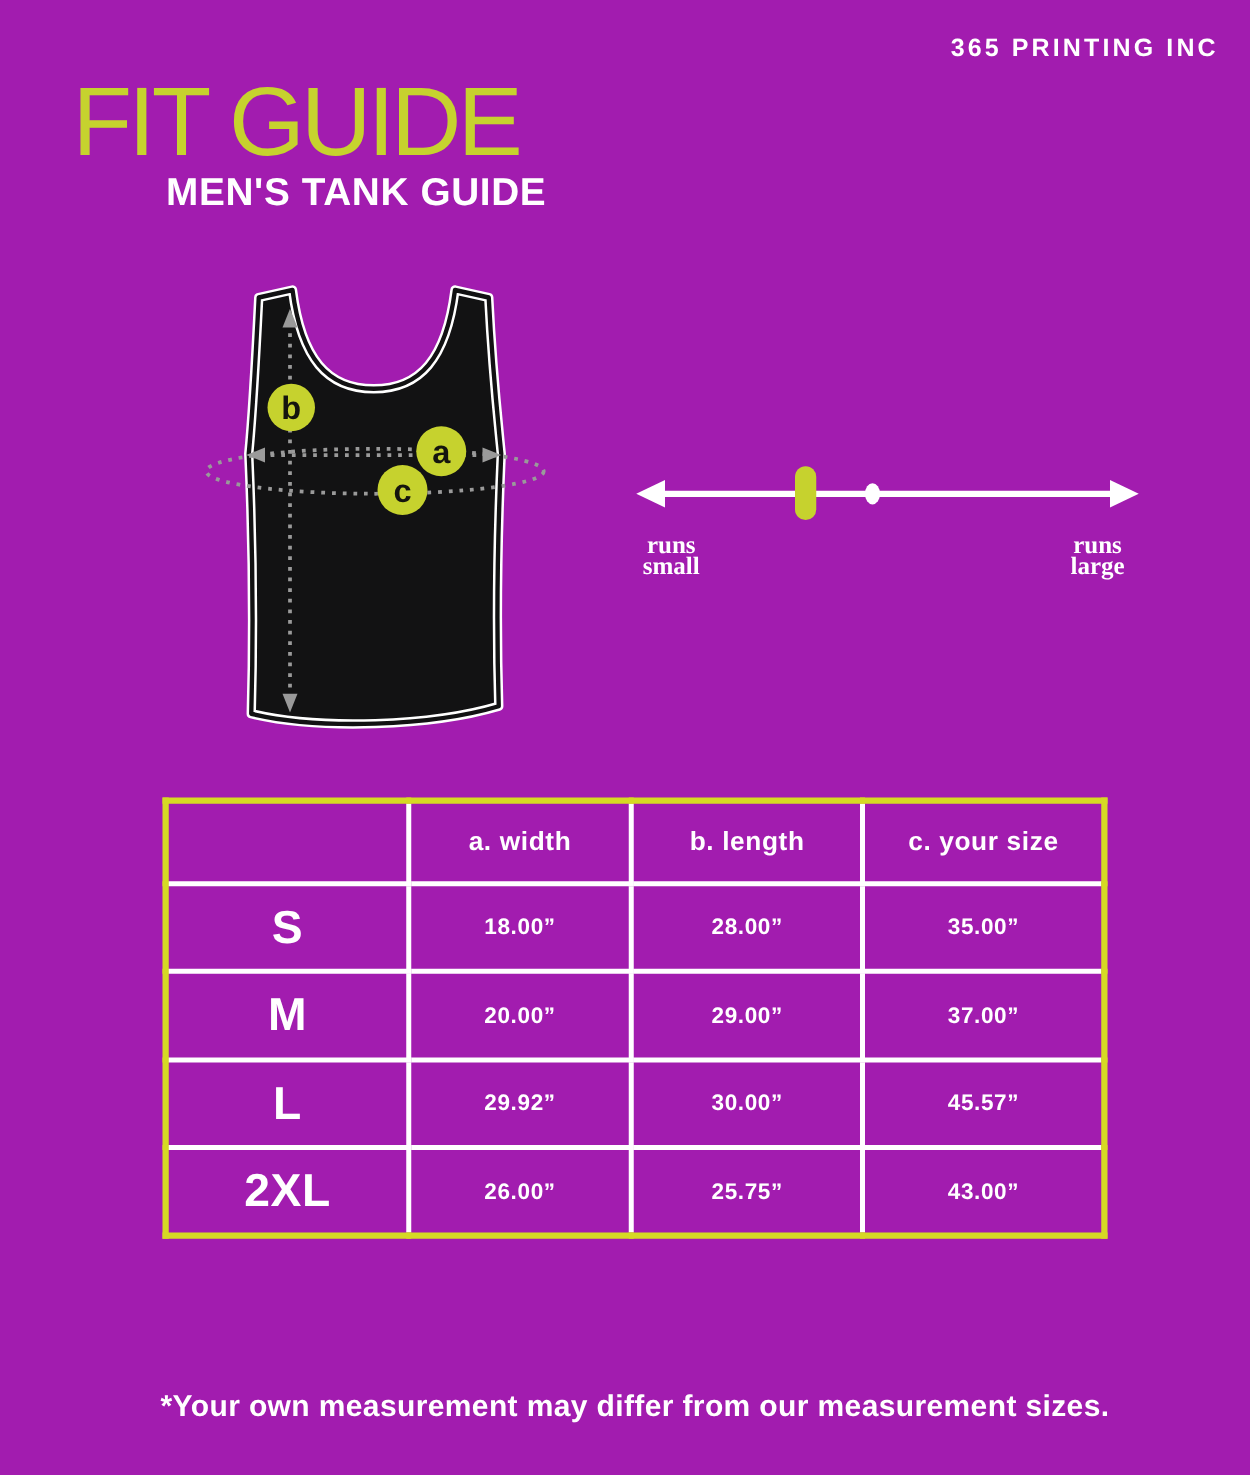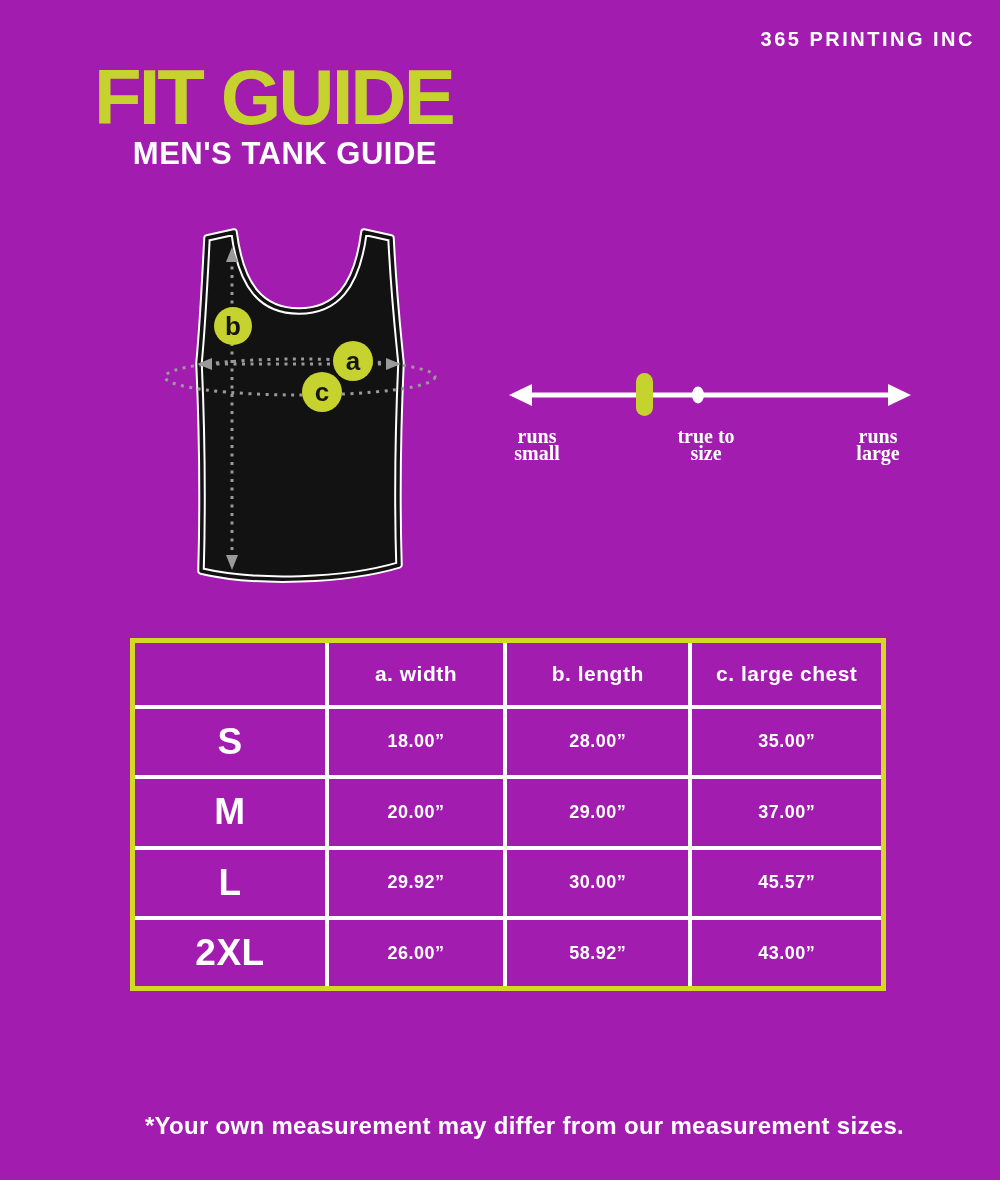--- a/index.html
+++ b/index.html
@@ -7,21 +7,21 @@
     position:relative;width:1000px;height:1180px;background:#a21caf;
     font-family:"Liberation Sans", sans-serif;overflow:hidden;
   }
   
   .brand{
     position:absolute;top:28px;right:25px;color:#ffffff;
     font-size:20px;font-weight:700;letter-spacing:2.5px;white-space:nowrap;
   }
   .title{
     position:absolute;left:58px;top:52px;color:#c6d22e;
-    font-size:78px;font-weight:700;letter-spacing:-3px;white-space:nowrap;margin-left:36px;
+    font-size:78px;font-weight:400;letter-spacing:-3px;white-space:nowrap;
   }
   .subtitle{
     position:absolute;left:60px;top:136px;width:377px;text-align:right;
     color:#ffffff;font-size:31px;font-weight:700;letter-spacing:0.5px;white-space:nowrap;
   }
   
   .tank-svg{position:absolute;left:140px;top:218px;}
   .scale-svg{position:absolute;left:495px;top:358px;}
   .scale-label{
     position:absolute;top:428px;width:160px;margin-left:-80px;text-align:center;
@@ -37,21 +37,21 @@
   .size-table td{
     border:4px solid #ffffff;color:#ffffff;text-align:center;vertical-align:middle;
     font-weight:700;padding:0;
   }
   .size-table tr.hdr{height:62px;}
   .size-table tr.row{height:66px;}
   .size-table td.colhead{font-size:21px;letter-spacing:0.5px;}
   .size-table td.sizecell{font-size:37px;letter-spacing:0.5px;}
   .size-table td.valcell{font-size:18px;letter-spacing:0.5px;}
   .footnote{
-    position:absolute;left:112px;top:1112px;width:792px;text-align:right;
+    position:absolute;left:112px;top:1112px;width:792px;text-align:center;
     color:#ffffff;font-size:24px;font-weight:700;letter-spacing:0.3px;white-space:nowrap;
   }
 </style>
 </head>
 <body>
 
 <div id="canvas">
 
   <div class="brand">365 PRINTING INC</div>
 
@@ -101,42 +101,38 @@
     <line x1="527" y1="395" x2="892" y2="395" stroke="#ffffff" stroke-width="5"></line>
     <polygon points="509,395 532,384 532,406" fill="#ffffff"></polygon>
     <polygon points="911,395 888,384 888,406" fill="#ffffff"></polygon>
     <ellipse cx="698" cy="395" rx="6" ry="8.5" fill="#ffffff"></ellipse>
     <rect x="636" y="373" width="17" height="43" rx="8.5" fill="#c6d22e"></rect>
   </svg>
   <div class="scale-label l1">
     <span>runs</span><br>
     <span>small</span>
   </div>
-  <div class="scale-label l2">
-    <span>true to</span><br>
-    <span>size</span>
-  </div>
   <div class="scale-label l3">
     <span>runs</span><br>
     <span>large</span>
   </div>
 
   <table class="size-table">
     <colgroup>
       <col style="width:25.9%">
         <col style="width:23.7%">
         <col style="width:24.7%">
         <col style="width:25.7%">
     </colgroup>
     <tbody>
       <tr class="hdr">
         <td class="colhead"></td>
         <td class="colhead">a. width</td>
         <td class="colhead">b. length</td>
-        <td class="colhead">c. large chest</td>
+        <td class="colhead">c. your size</td>
       </tr>
       <tr class="row">
         <td class="sizecell">S</td>
         <td class="valcell">18.00”</td>
         <td class="valcell">28.00”</td>
         <td class="valcell">35.00”</td>
       </tr>
       <tr class="row">
         <td class="sizecell">M</td>
         <td class="valcell">20.00”</td>
@@ -145,21 +141,21 @@
       </tr>
       <tr class="row">
         <td class="sizecell">L</td>
         <td class="valcell">29.92”</td>
         <td class="valcell">30.00”</td>
         <td class="valcell">45.57”</td>
       </tr>
       <tr class="row">
         <td class="sizecell">2XL</td>
         <td class="valcell">26.00”</td>
-        <td class="valcell">58.92”</td>
+        <td class="valcell">25.75”</td>
         <td class="valcell">43.00”</td>
       </tr>
     </tbody>
   </table>
 
   <div class="footnote">*Your own measurement may differ from our measurement sizes.</div>
 
 </div>
 
 </body></html>

